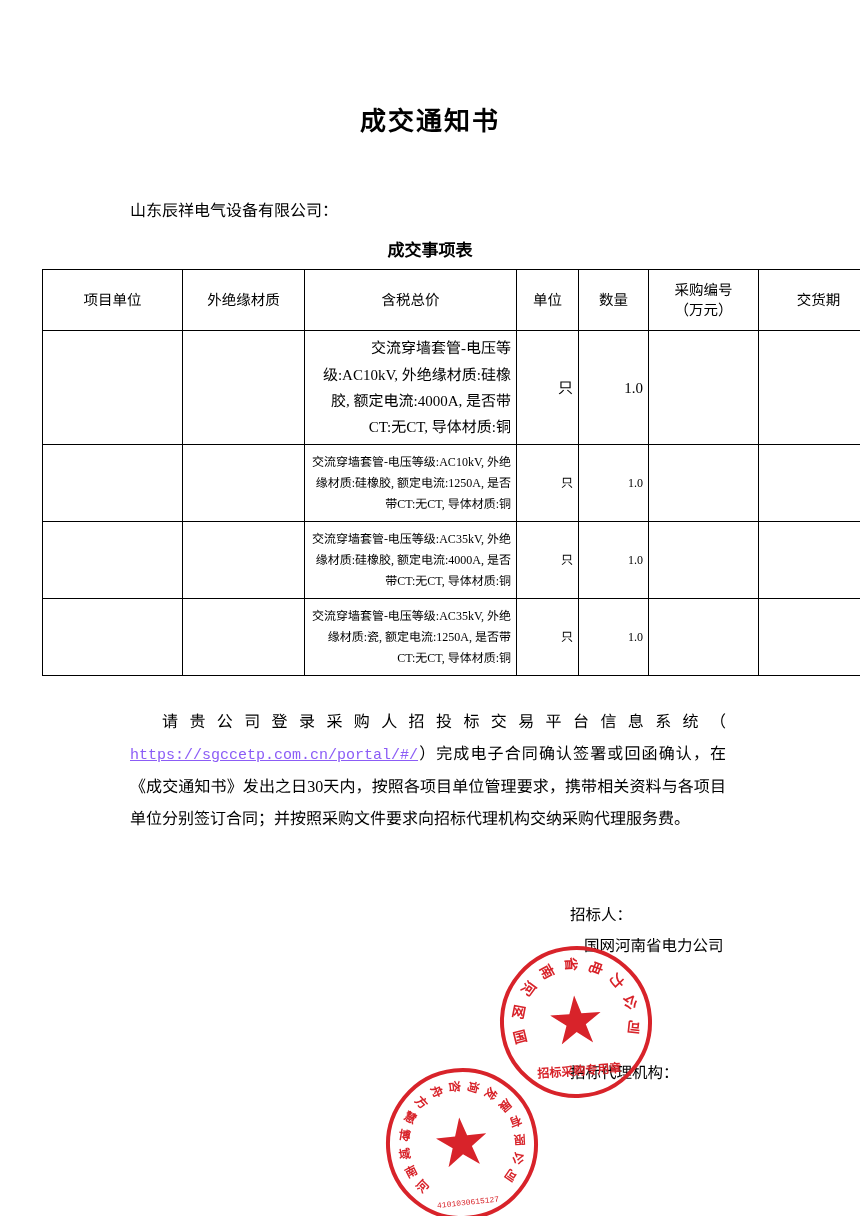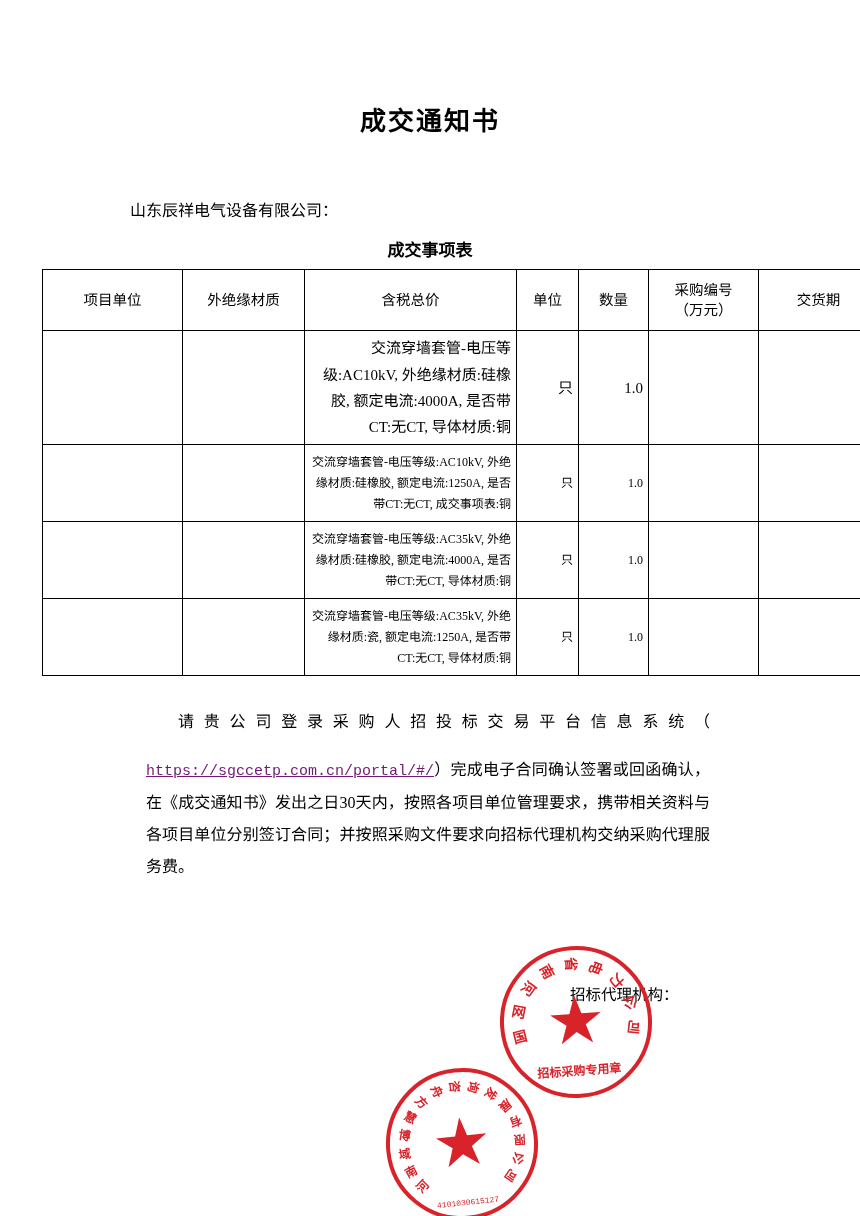--- a/index.html
+++ b/index.html
@@ -93,34 +93,34 @@
   .col-unit { width: 62px; }
   .col-qty { width: 70px; }
   .col-price { width: 110px; }
   .col-delivery { width: 120px; }
   .price-head { line-height: 1.4; }
   .footer-para {
     font-size: 16px;
     line-height: 2.0;
     padding-left: 88px;
     padding-right: 92px;
-    margin: 16px;
+    margin: 0;
     text-align: justify;
   }
   .footer-first {
     margin-top: 30px;
     text-indent: 32px;
     text-align: justify;
     text-align-last: justify;
   }
   .footer-rest {
     text-align: justify;
   }
   .link {
-    color: #701a75;
+    color: #8b5cf6;
     text-decoration: underline;
     font-family: "Liberation Mono", "DejaVu Sans Mono", monospace;
     font-size: 15px;
   }
   .notice {
     margin-top: 26px;
     text-indent: 32px;
     font-size: 16px;
     padding-left: 88px;
   }
@@ -243,21 +243,21 @@
         <td></td>
         <td>交流穿墙套管-电压等级:AC10kV, 外绝缘材质:硅橡胶, 额定电流:4000A, 是否带CT:无CT, 导体材质:铜</td>
         <td>只</td>
         <td>1.0</td>
         <td></td>
         <td></td>
       </tr>
       <tr class="sub-row">
         <td></td>
         <td></td>
-        <td>交流穿墙套管-电压等级:AC10kV, 外绝缘材质:硅橡胶, 额定电流:1250A, 是否带CT:无CT, 成交事项表:铜</td>
+        <td>交流穿墙套管-电压等级:AC10kV, 外绝缘材质:硅橡胶, 额定电流:1250A, 是否带CT:无CT, 导体材质:铜</td>
         <td>只</td>
         <td>1.0</td>
         <td></td>
         <td></td>
       </tr>
       <tr class="sub-row">
         <td></td>
         <td></td>
         <td>交流穿墙套管-电压等级:AC35kV, 外绝缘材质:硅橡胶, 额定电流:4000A, 是否带CT:无CT, 导体材质:铜</td>
         <td>只</td>
@@ -279,20 +279,23 @@
 
   <p class="footer-para footer-first">
     <span>请贵公司登录采购人招投标交易平台信息系统（</span>
   </p>
   <p class="footer-para footer-rest">
     <a class="link" href="#">https://sgccetp.com.cn/portal/#/</a><span>）完成电子合同确认签署或回函确认，在《成交通知书》发出之日30天内，按照各项目单位管理要求，携带相关资料与各项目单位分别签订合同；并按照采购文件要求向招标代理机构交纳采购代理服务费。</span>
   </p>
 
 
   <div class="sign-block">
+    <div class="sign-line">
+      <span class="label">招标人：</span><span class="value">国网河南省电力公司</span>
+    </div>
     <div class="sign-line agency">
       <span class="label">招标代理机构：</span>
     </div>
   </div>
 
   <div class="seal seal-main">
     <div class="arc-text">
         <span style="font-size: 14px; transform: rotate(-100deg) translate(0px, -58px) rotate(90deg) translate(-50%, -50%);">国</span>
         <span style="font-size: 14px; transform: rotate(-75deg) translate(0px, -58px) rotate(90deg) translate(-50%, -50%);">网</span>
         <span style="font-size: 14px; transform: rotate(-50deg) translate(0px, -58px) rotate(90deg) translate(-50%, -50%);">河</span>

